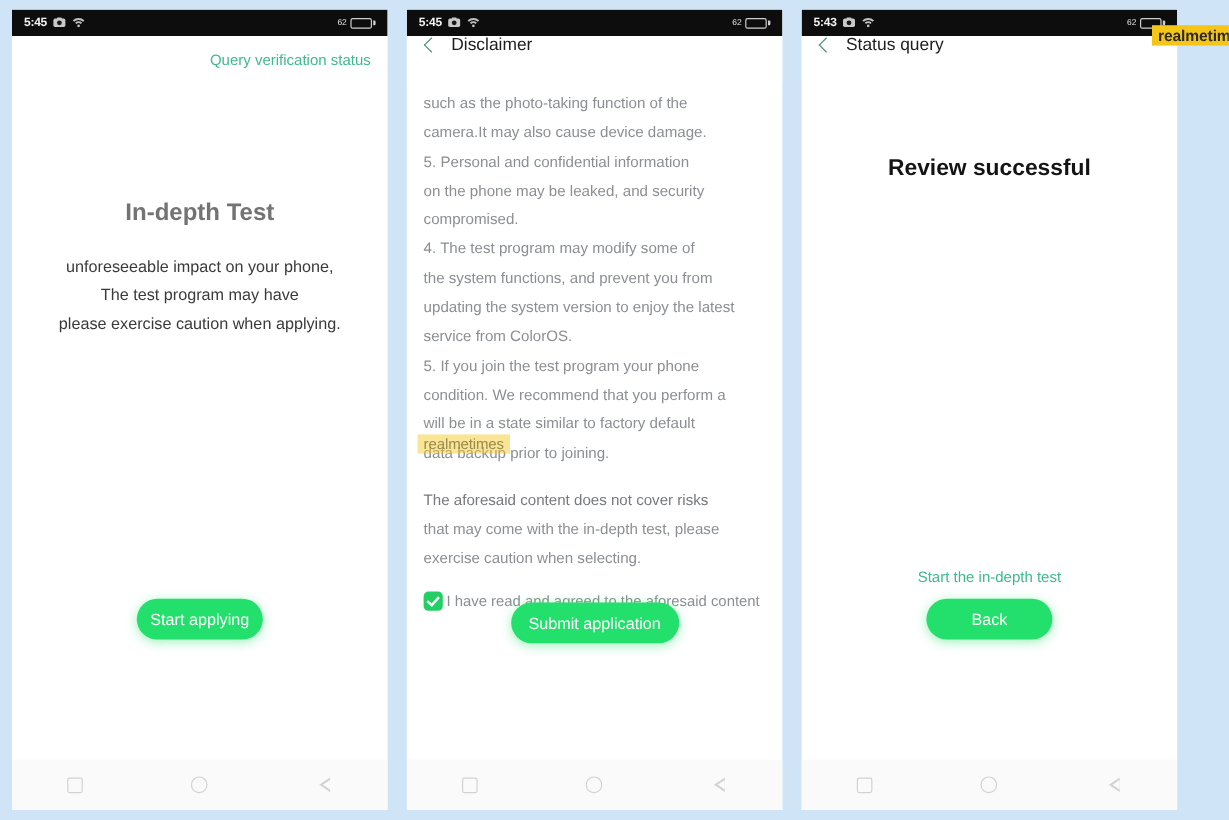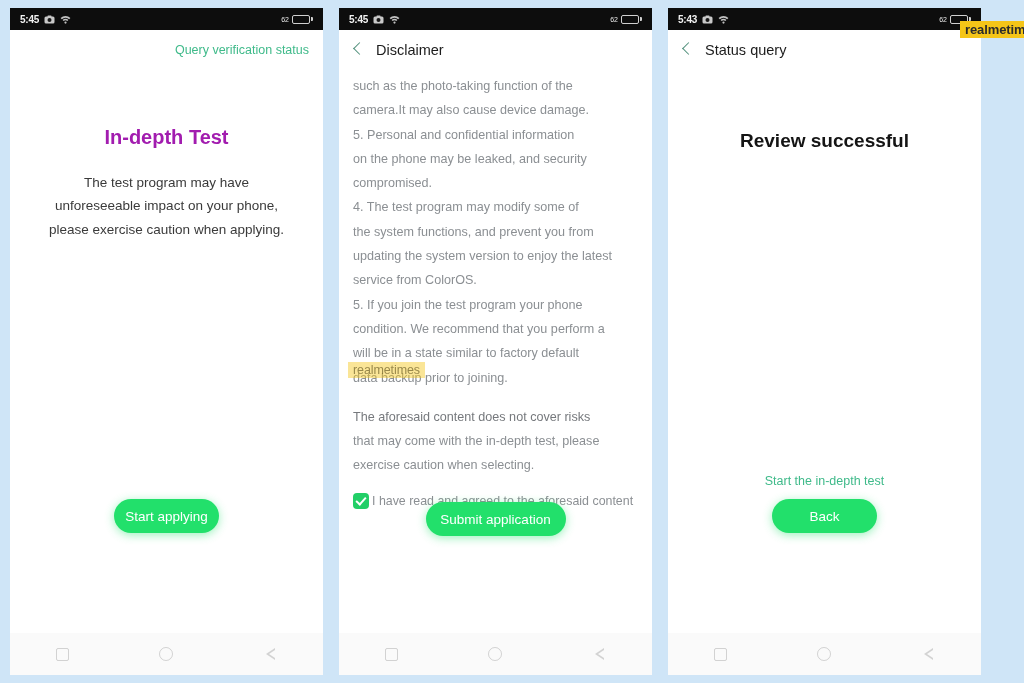--- a/index.html
+++ b/index.html
@@ -85,21 +85,20 @@
   .battery-num {
     color: #e8e8e8;
     font-size: 7px;
     margin-right: 2px;
   }
 
   
   .appbar {
     height: 40px;
     display: flex;
-    align-items: center;
     padding: 0 14px;
     gap: 12px;
     flex: 0 0 auto;
     background: #ffffff;
   }
   .back-chevron {
     width: 11px;
     height: 18px;
     position: relative;
     cursor: pointer;
@@ -195,22 +194,22 @@
     border-top: 4px solid transparent;
     border-bottom: 4px solid transparent;
     border-right: 6.5px solid #fafafa;
   }
 
   
   .s1-title {
     text-align: center;
     font-size: 20px;
     font-weight: bold;
-    color: #a21caf;
-    margin-top: 56px;
+    color: #737373;
+    margin-top: 96px;
   }
   .s1-sub {
     text-align: center;
     font-size: 13.5px;
     color: #3a3a3a;
     line-height: 1.74;
     margin-top: 22px;
     padding: 0 12px;
   }
 
@@ -350,22 +349,22 @@
       </div>
     </div>
 
     <div class="top-link-row">
       <span class="top-link">Query verification status</span>
     </div>
 
     <div class="content">
       <div class="s1-title">In-depth Test</div>
       <div class="s1-sub">
+        <div>unforeseeable impact on your phone,</div>
         <div>The test program may have</div>
-        <div>unforeseeable impact on your phone,</div>
         <div>please exercise caution when applying.</div>
       </div>
       <div class="btn-wrap-1">
         <button class="pill-btn btn-apply">Start applying</button>
       </div>
     </div>
 
     <div class="nav-bar">
       <div class="nav-btn">
           <span class="nav-square"></span>

